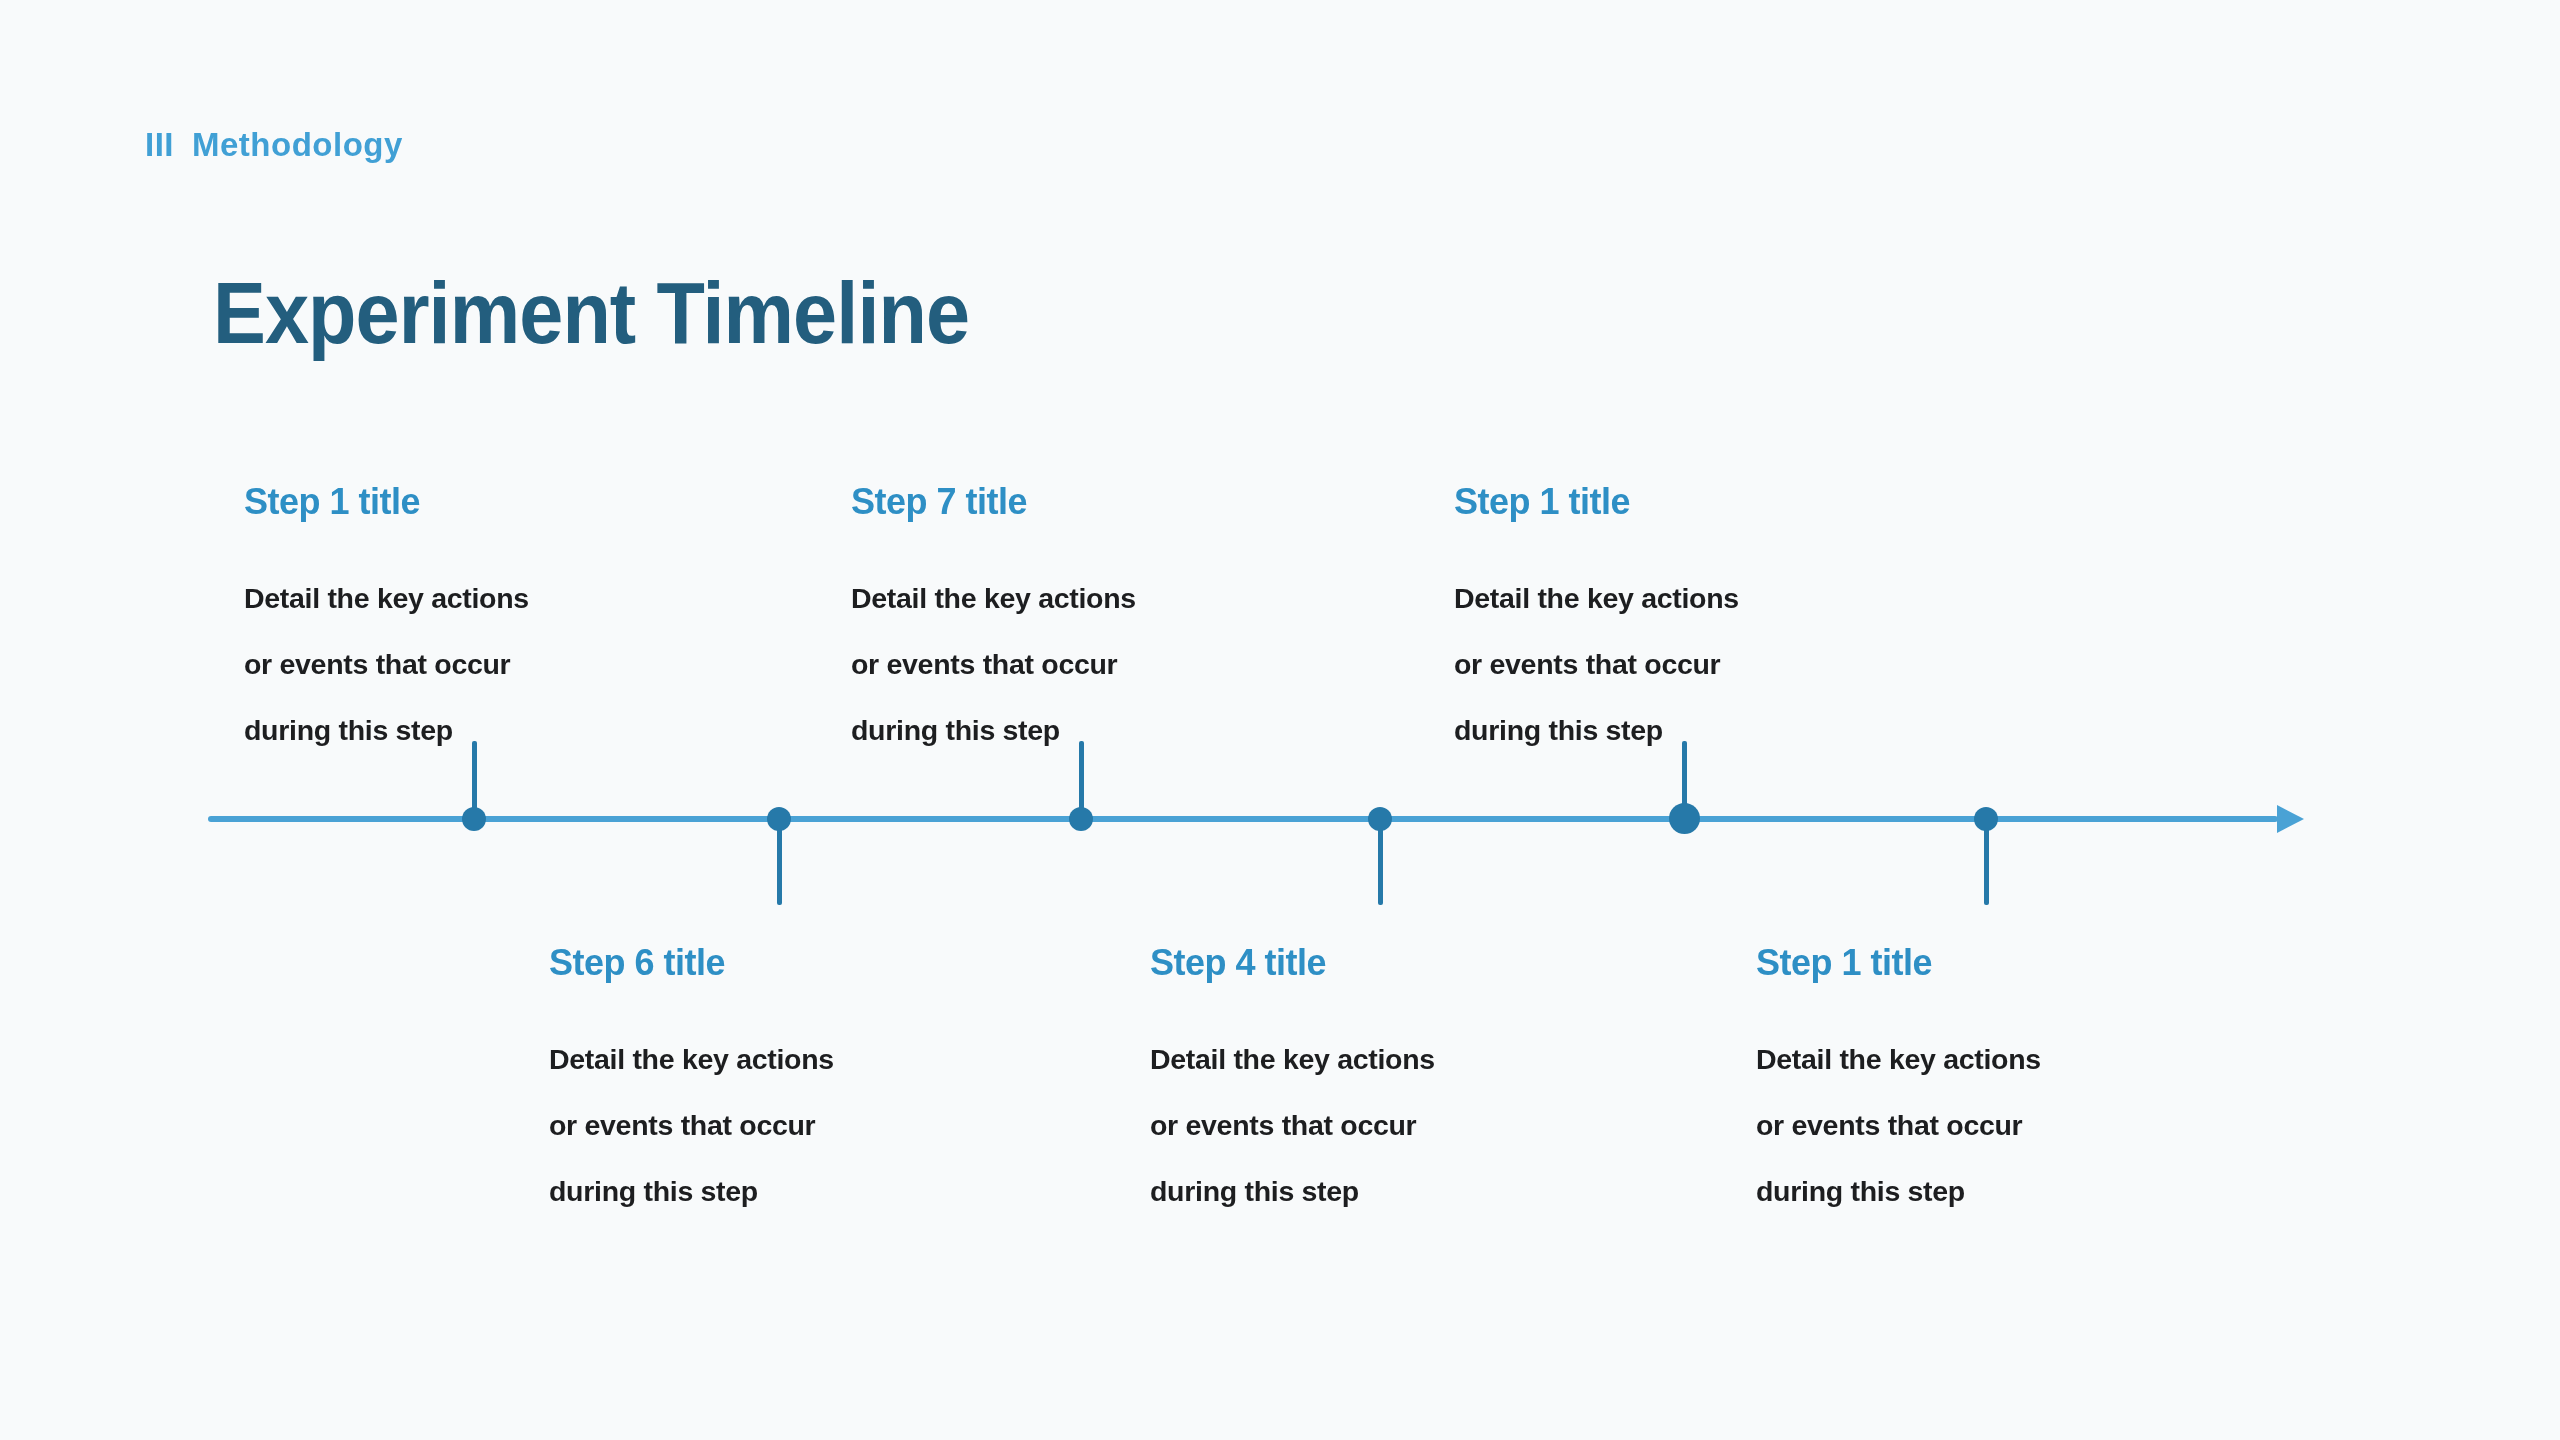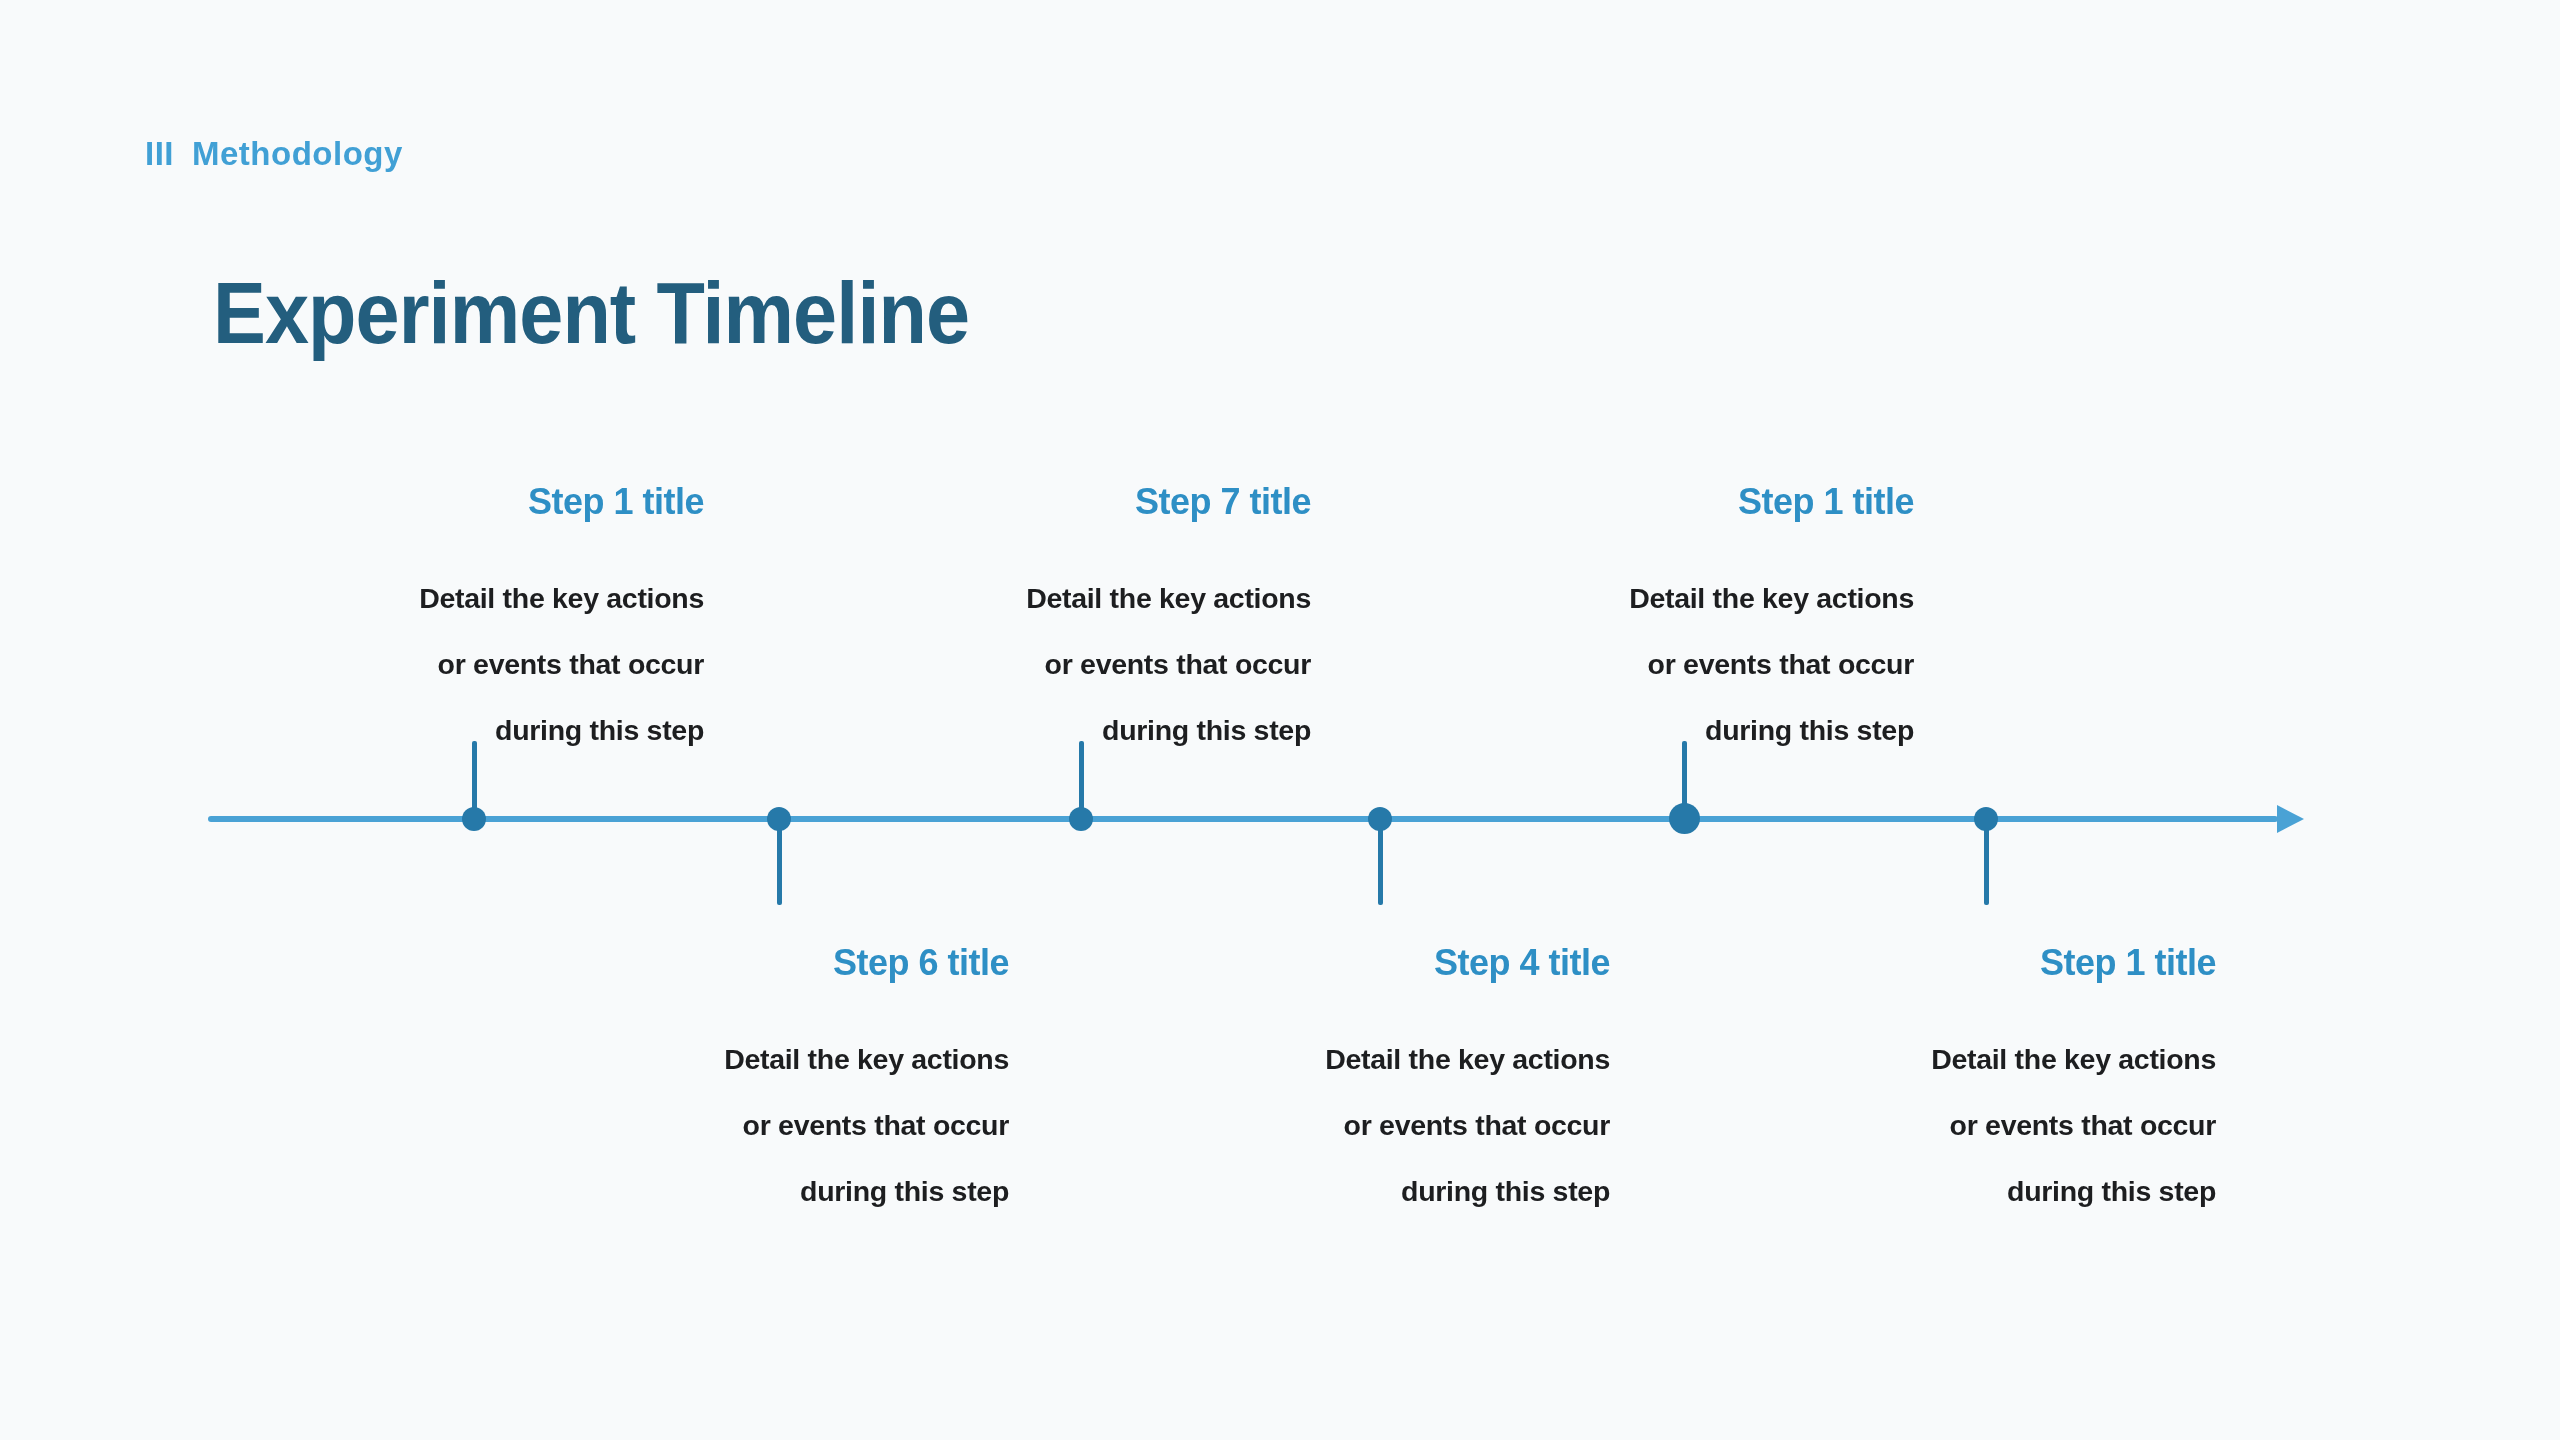--- a/index.html
+++ b/index.html
@@ -13,21 +13,21 @@
     height: 1440px;
     overflow: hidden;
     background: var(--background, #f8fafb);
     font-family: "Liberation Sans", sans-serif;
   }
 
   
   .kicker {
     position: absolute;
     left: 145px;
-    top: 135px;
+    top: 126px;
     display: flex;
     gap: 18px;
     font-size: 33px;
     font-weight: bold;
     color: var(--kicker, #41a0d5);
     letter-spacing: 0.5px;
   }
 
   
   .slide-title {
@@ -89,21 +89,21 @@
     background: var(--marker, #2679a9);
     border-radius: 2px;
   }
   .step.above .connector { top: 741px; height: 78px; }
   .step.below .connector { top: 821px; height: 84px; }
 
   .step-text {
     position: absolute;
     width: 460px;
     left: calc(var(--cx) - 230px);
-    text-align: right;
+    text-align: left;
   }
   .step.above .step-text { top: 481px; }
   .step.below .step-text { top: 942px; }
 
   .step-title {
     font-size: 36px;
     font-weight: bold;
     color: var(--step-title, #2e8fc5);
     letter-spacing: -0.5px;
   }

